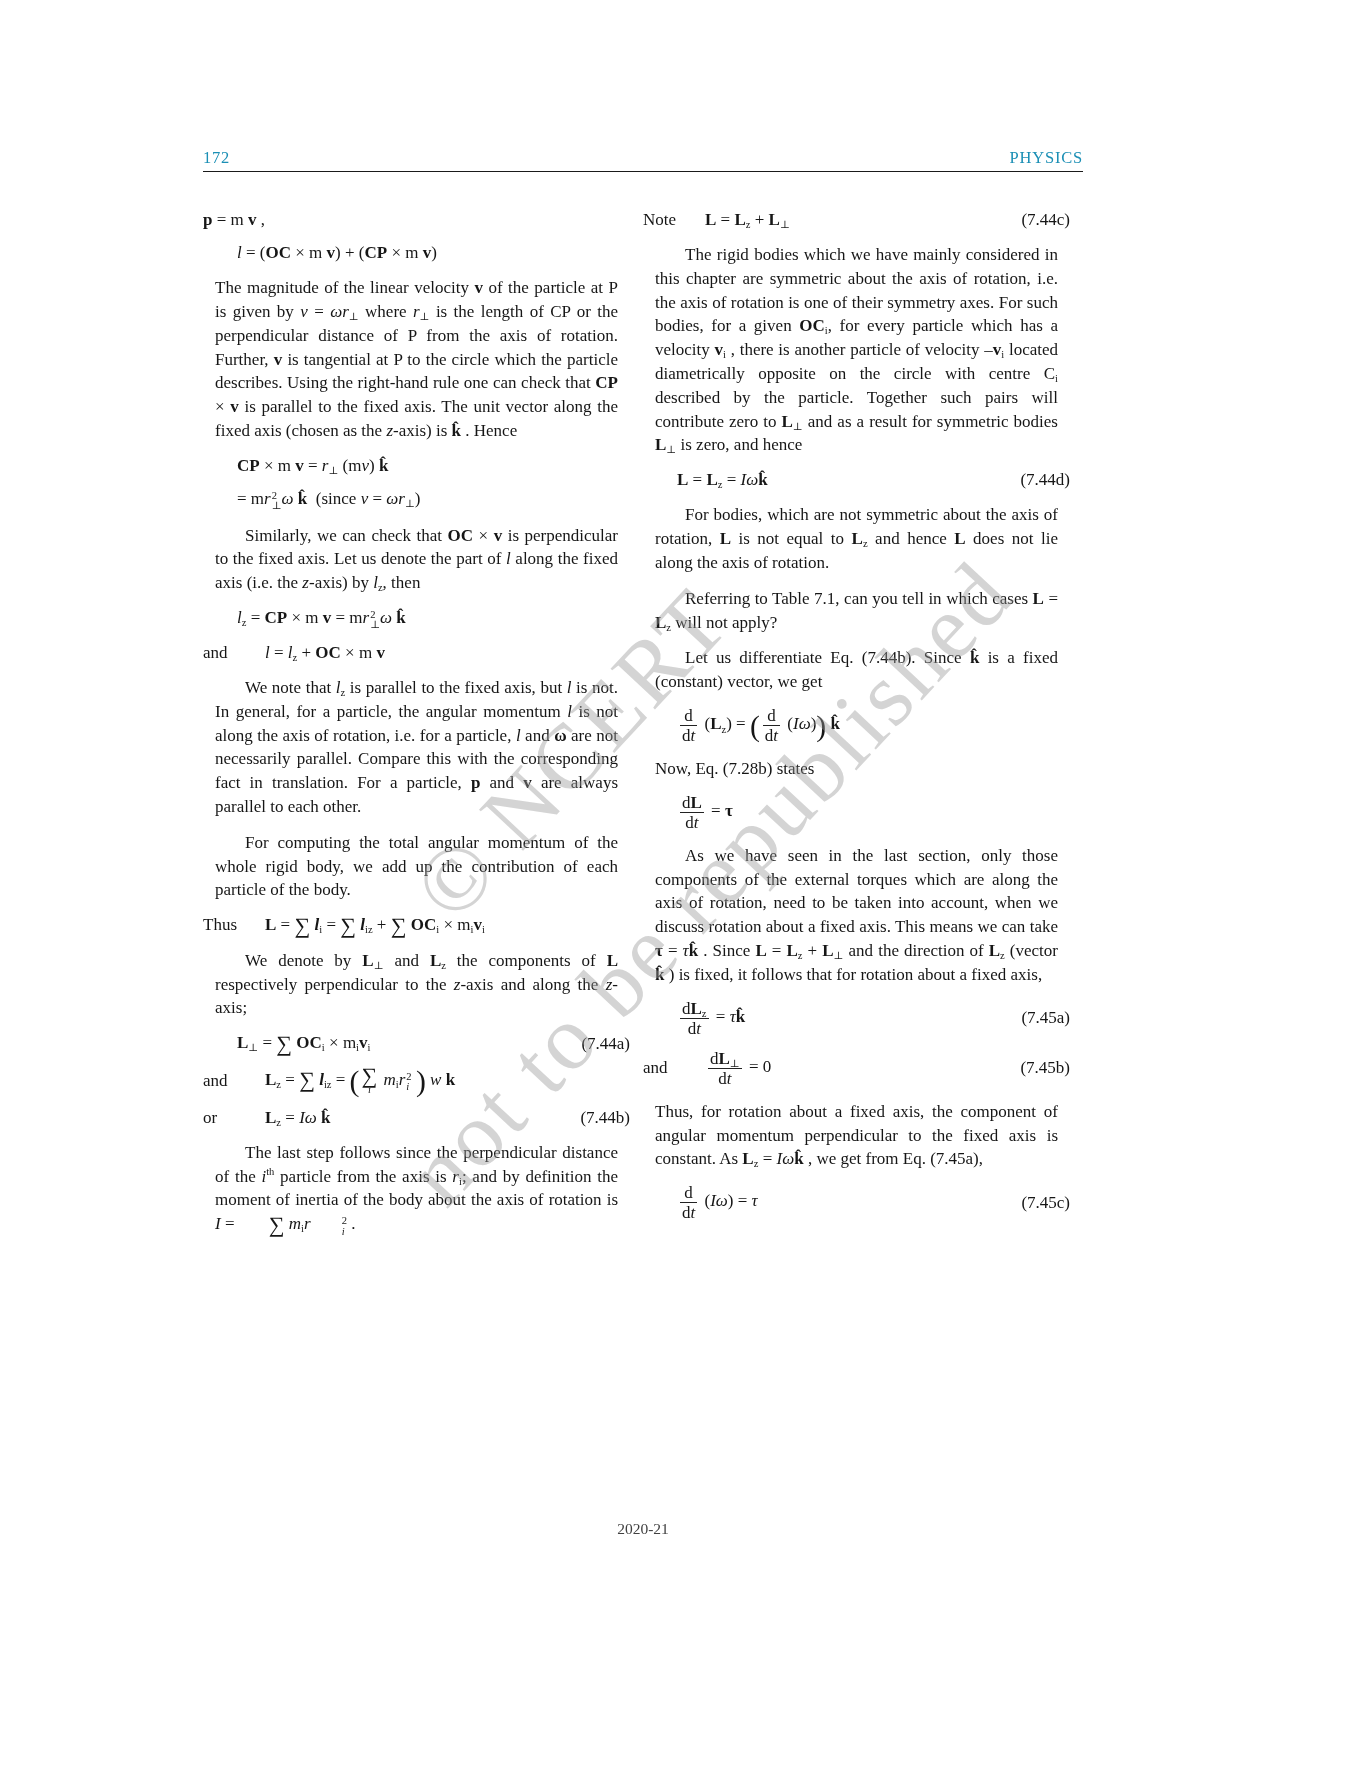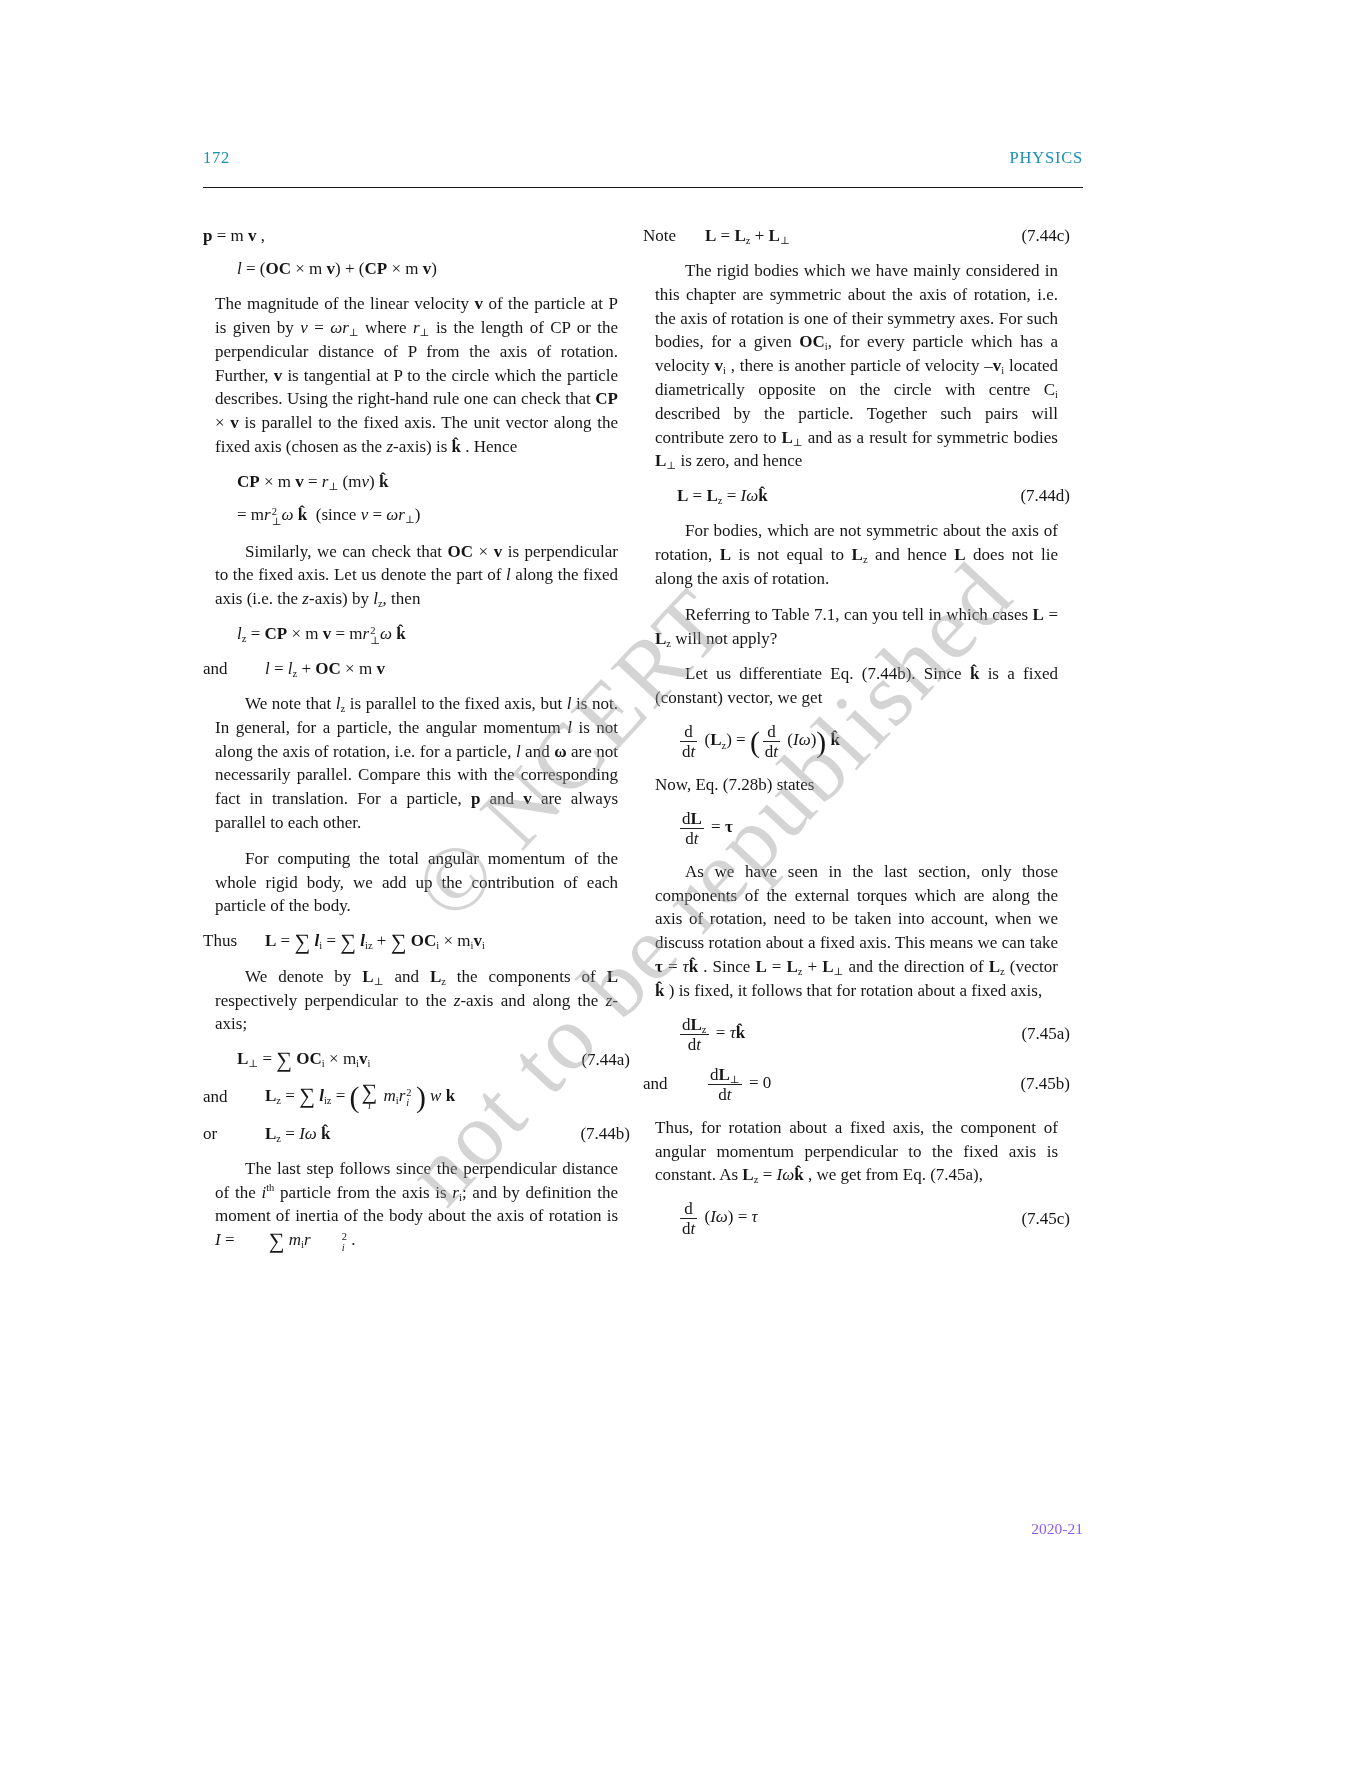--- a/index.html
+++ b/index.html
@@ -4,21 +4,21 @@
 <style>
   html,body{margin:0;padding:0}
   body{
     width:1369px;height:1765px;position:relative;background:#ffffff;
     font-family:"Liberation Serif","DejaVu Serif",serif;color:#161616;overflow:hidden;
   }
   .page{position:absolute;left:203px;top:148px;width:880px}
   .hdr{
     display:flex;justify-content:space-between;align-items:baseline;
     color:#1b8fb5;font-size:16.5px;letter-spacing:.8px;
-    padding-bottom:19px;border-bottom:1.6px solid #1a1a1a;margin-bottom:26px;
+    padding-bottom:3px;border-bottom:1.6px solid #1a1a1a;margin-bottom:26px;
   }
   .cols{display:flex;gap:13px}
   .col{width:427px;font-size:17px;line-height:1.4;text-align:justify}
   .para{margin:12px}
   .para.indent{text-indent:30px}
   .eq{display:flex;align-items:center;margin:11px 0;text-align:left;line-height:1.3}
   .eq .eq-body{margin-left:34px}
   .eq.flush .eq-body{margin-left:0}
   .eq.labeled .eq-body{margin-left:0}
   .eq-label{display:inline-block;min-width:62px}
@@ -34,21 +34,21 @@
   .big{font-size:1.75em;line-height:1;vertical-align:middle;font-weight:400}
   .fr{display:inline-block;vertical-align:middle;text-align:center;line-height:1.12;margin:0 3px}
   .fr .nu{display:block;border-bottom:1.3px solid #222;padding:0 2px}
   .fr .de{display:block;padding:0 2px}
   .watermark{
     position:absolute;left:110px;top:630px;width:1060px;z-index:3;
     transform:rotate(-47deg);text-align:center;
     font-size:92px;line-height:2.05;letter-spacing:3px;
     color:#9a9a9a;opacity:.42;pointer-events:none;white-space:nowrap;
   }
-  .footer{position:absolute;left:203px;top:1520px;width:880px;text-align:right;font-size:15.5px;color:#8b5cf6}
+  .footer{position:absolute;left:203px;top:1520px;width:880px;text-align:center;font-size:15.5px;color:#404040}
 </style>
 </head>
 <body>
 
 <div class="page">
   <header class="hdr">
     <span>172</span>
     <span>PHYSICS</span>
   </header>
   <div class="cols">

